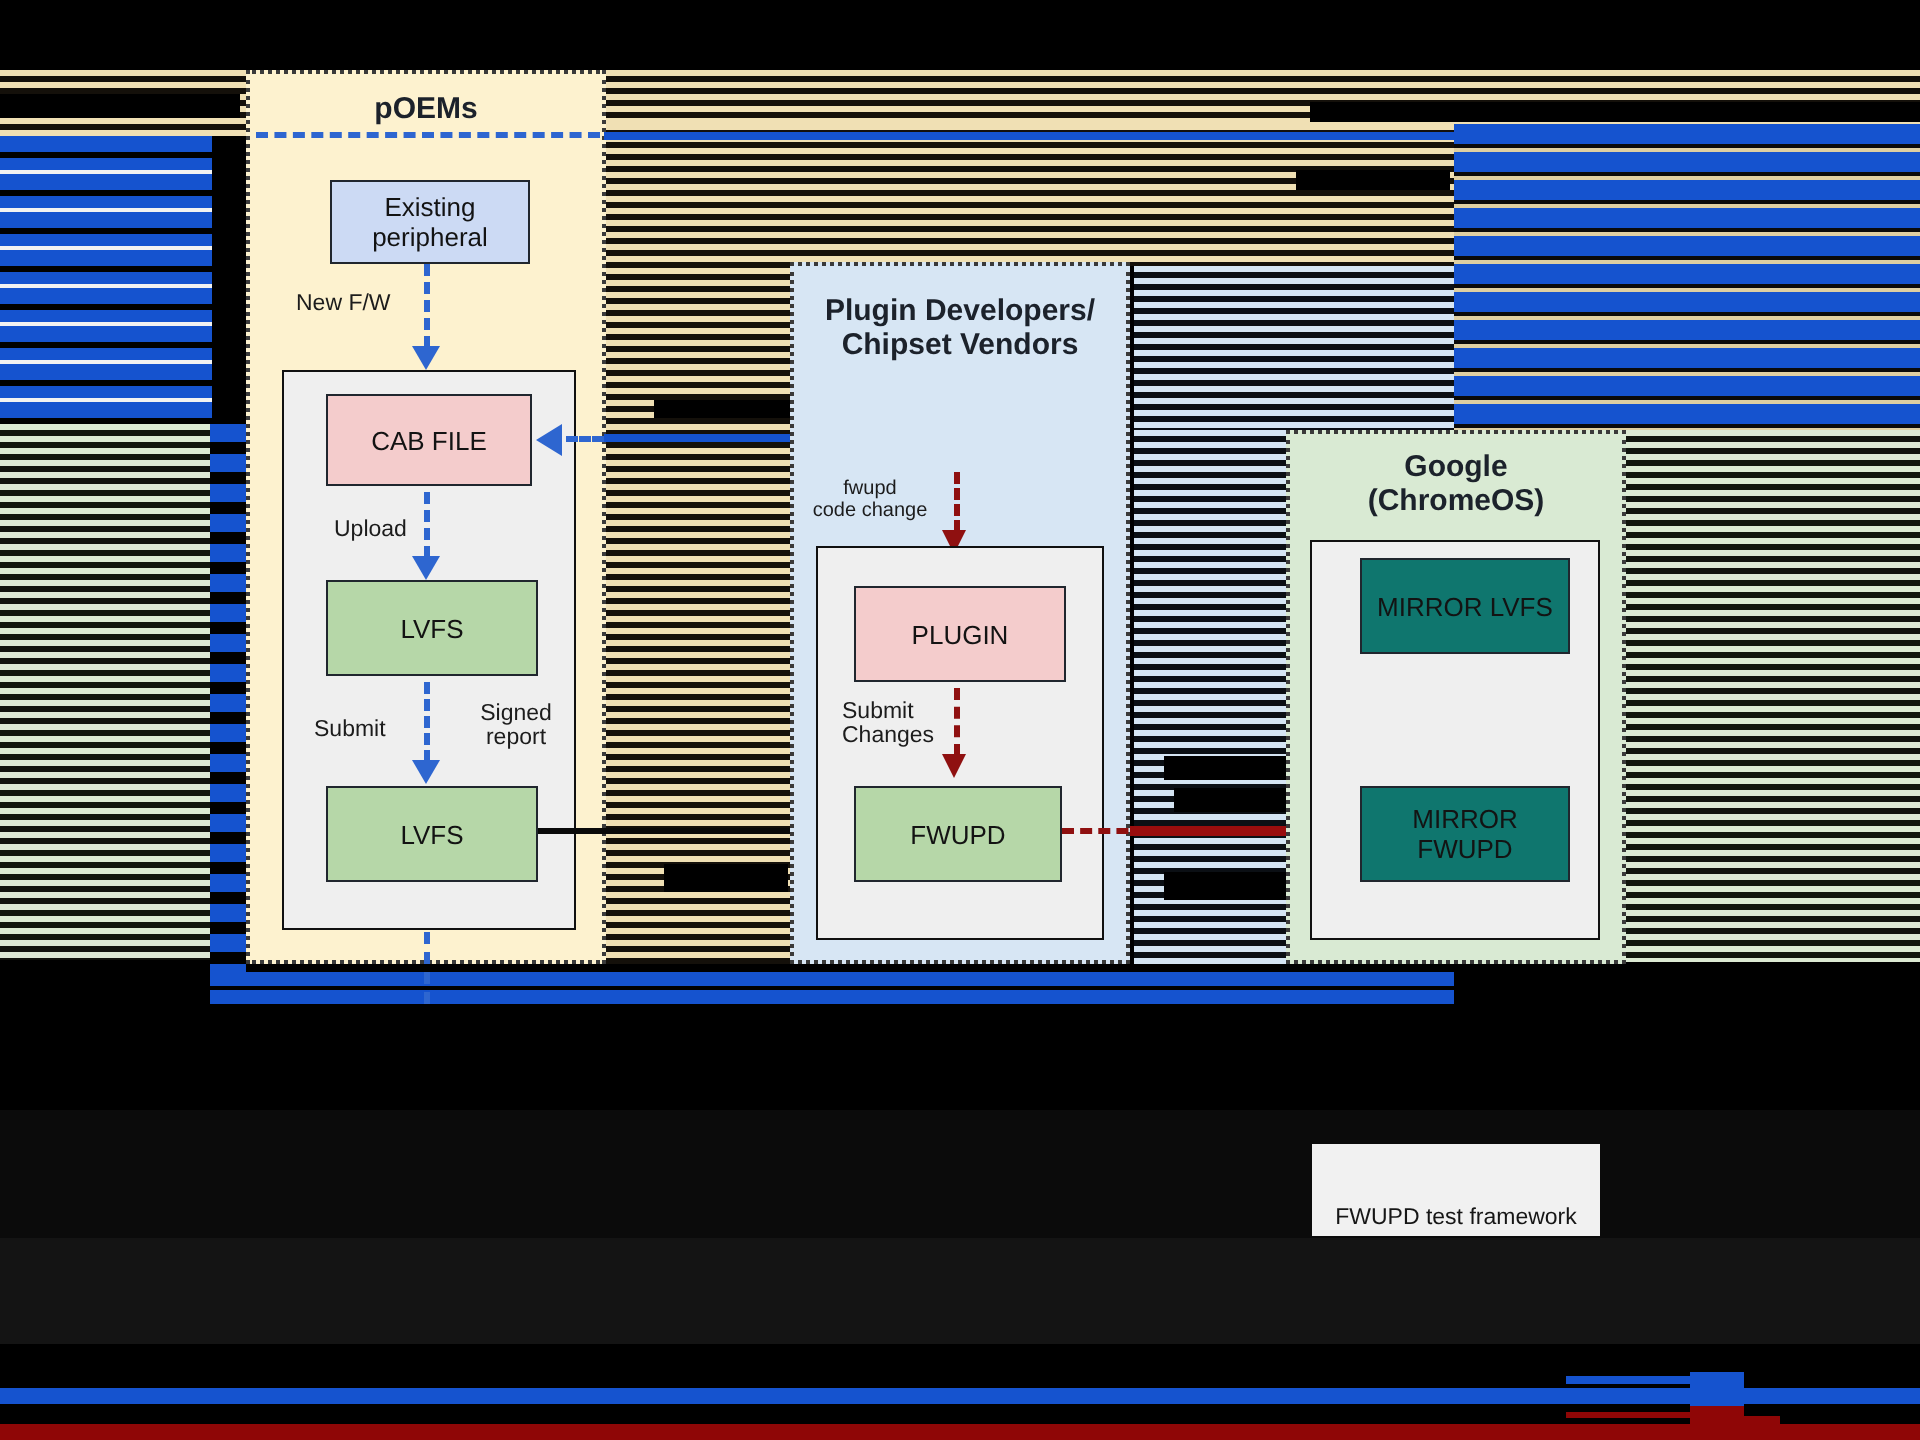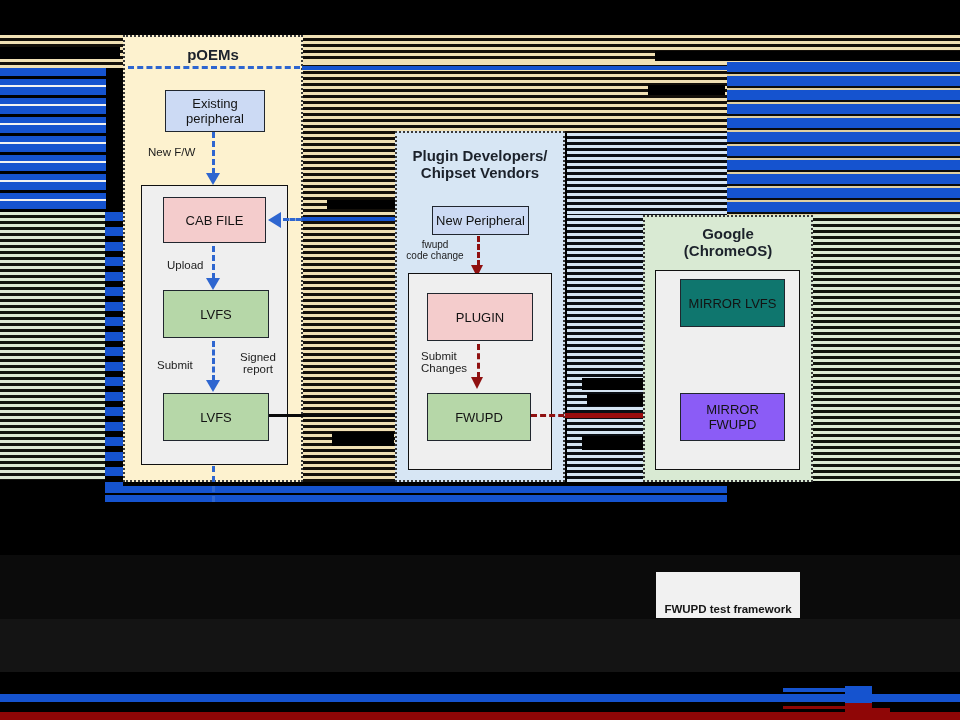--- a/index.html
+++ b/index.html
@@ -113,23 +113,20 @@
 
   <div class="abs tri tri-left-b" style="left:268px;top:212px;"></div>
   <div class="abs hdash-b" style="left:283px;top:218px;width:19px;"></div>
   <div class="abs" style="left:302px;top:217px;width:94px;height:4px;background:#1553cf;"></div>
   <div class="abs hdash-b" style="left:396px;top:218px;width:36px;"></div>
 
   <div class="abs panel" style="left:395px;top:131px;width:170px;height:351px;background:#d7e6f4;"></div>
   <div class="abs title ml" style="left:395px;top:147px;width:170px;">Plugin Developers/
 Chipset Vendors</div>
 
-  <div class="abs node" style="left:432px;top:206px;width:97px;height:29px;background:#ccdaf4;">
-    <span>New Peripheral</span>
-  </div>
 
   <div class="abs vdash-r" style="left:477px;top:236px;height:30px;"></div>
   <div class="abs tri tri-down-r" style="left:471px;top:265px;"></div>
   <div class="abs ml" style="left:398px;top:239px;width:74px;font-size:10px;color:#1c1c1c;text-align:center;">fwupd
 code change</div>
 
   <div class="abs inner" style="left:408px;top:273px;width:144px;height:197px;"></div>
 
   <div class="abs node" style="left:427px;top:293px;width:106px;height:48px;background:#f4cccc;">
     <span>PLUGIN</span>
@@ -151,21 +148,21 @@
   <div class="abs panel" style="left:643px;top:215px;width:170px;height:267px;background:#d9ead3;"></div>
   <div class="abs title ml" style="left:643px;top:225px;width:170px;">Google
 (ChromeOS)</div>
 
   <div class="abs inner" style="left:655px;top:270px;width:145px;height:200px;"></div>
 
   <div class="abs node" style="left:680px;top:279px;width:105px;height:48px;background:#0f766e;">
     <span>MIRROR LVFS</span>
   </div>
 
-  <div class="abs node" style="left:680px;top:393px;width:105px;height:48px;background:#8b5cf6;">
+  <div class="abs node" style="left:680px;top:393px;width:105px;height:48px;background:#0f766e;">
     <span>MIRROR FWUPD</span>
   </div>
 
   <div class="abs" style="left:656px;top:572px;width:144px;height:46px;background:#f1f1f1;display:flex;align-items:center;justify-content:center;">
-    <span style="font-weight:bold;font-size:11.5px;color:#161616;margin-top:27px;">FWUPD test framework</span>
+    <span style="font-weight:normal;font-size:11.5px;color:#161616;margin-top:27px;">FWUPD test framework</span>
   </div>
 
 </div>
 
 </body></html>

